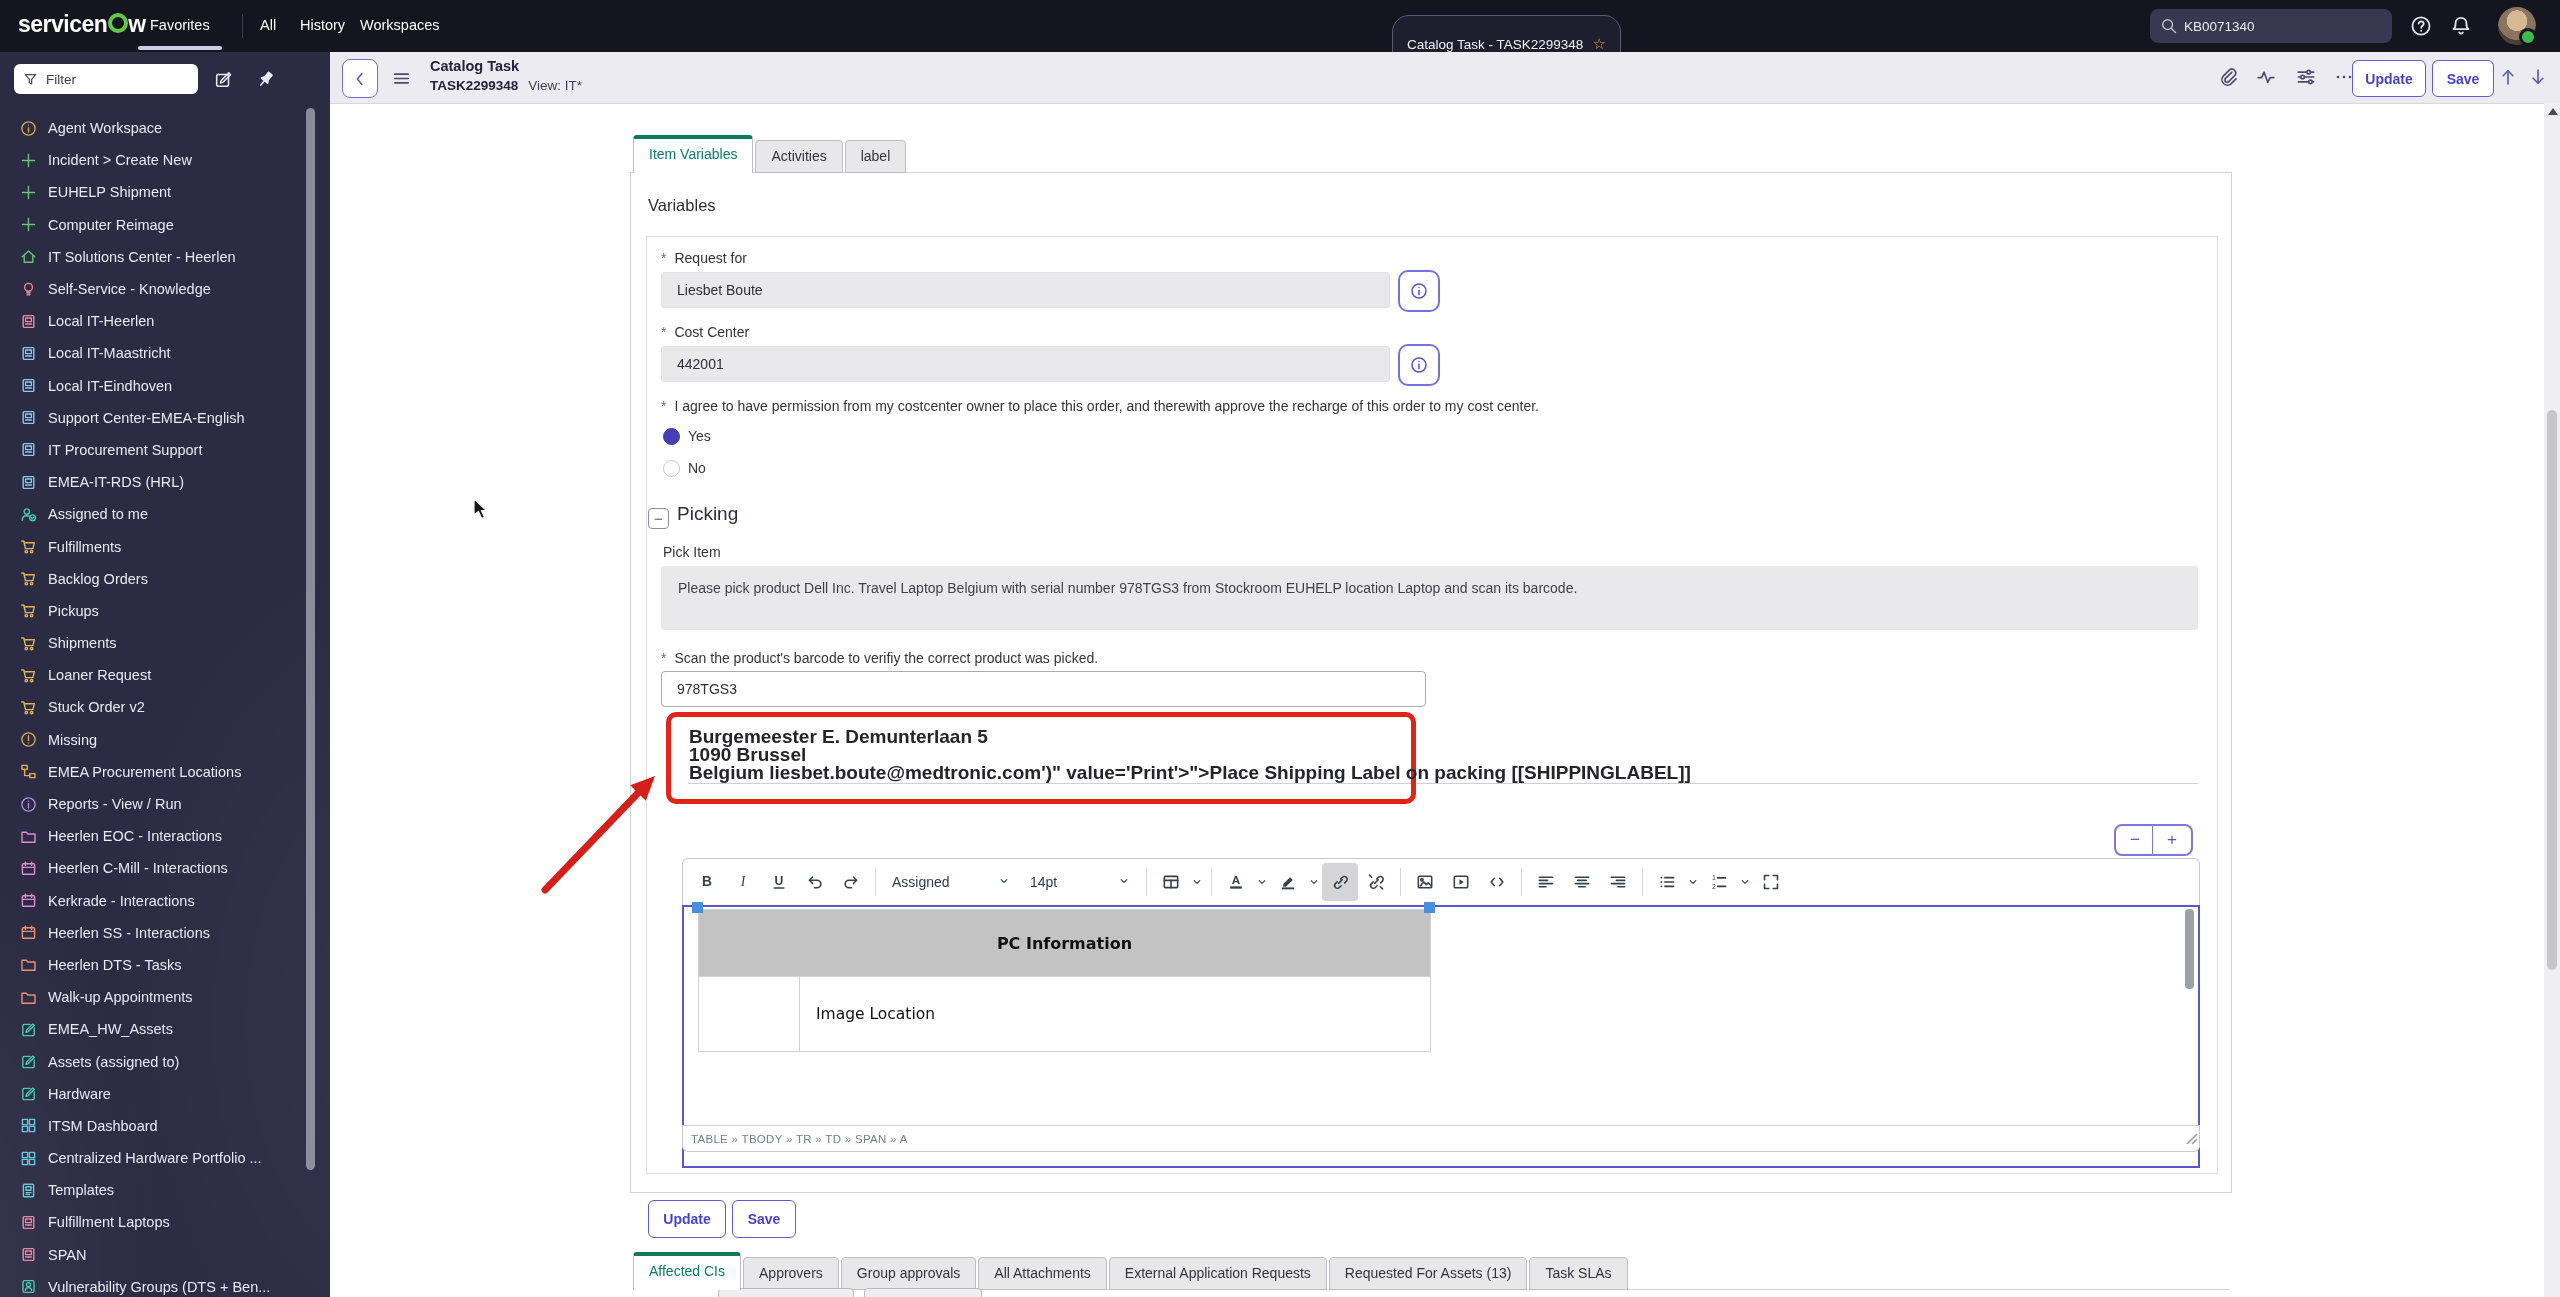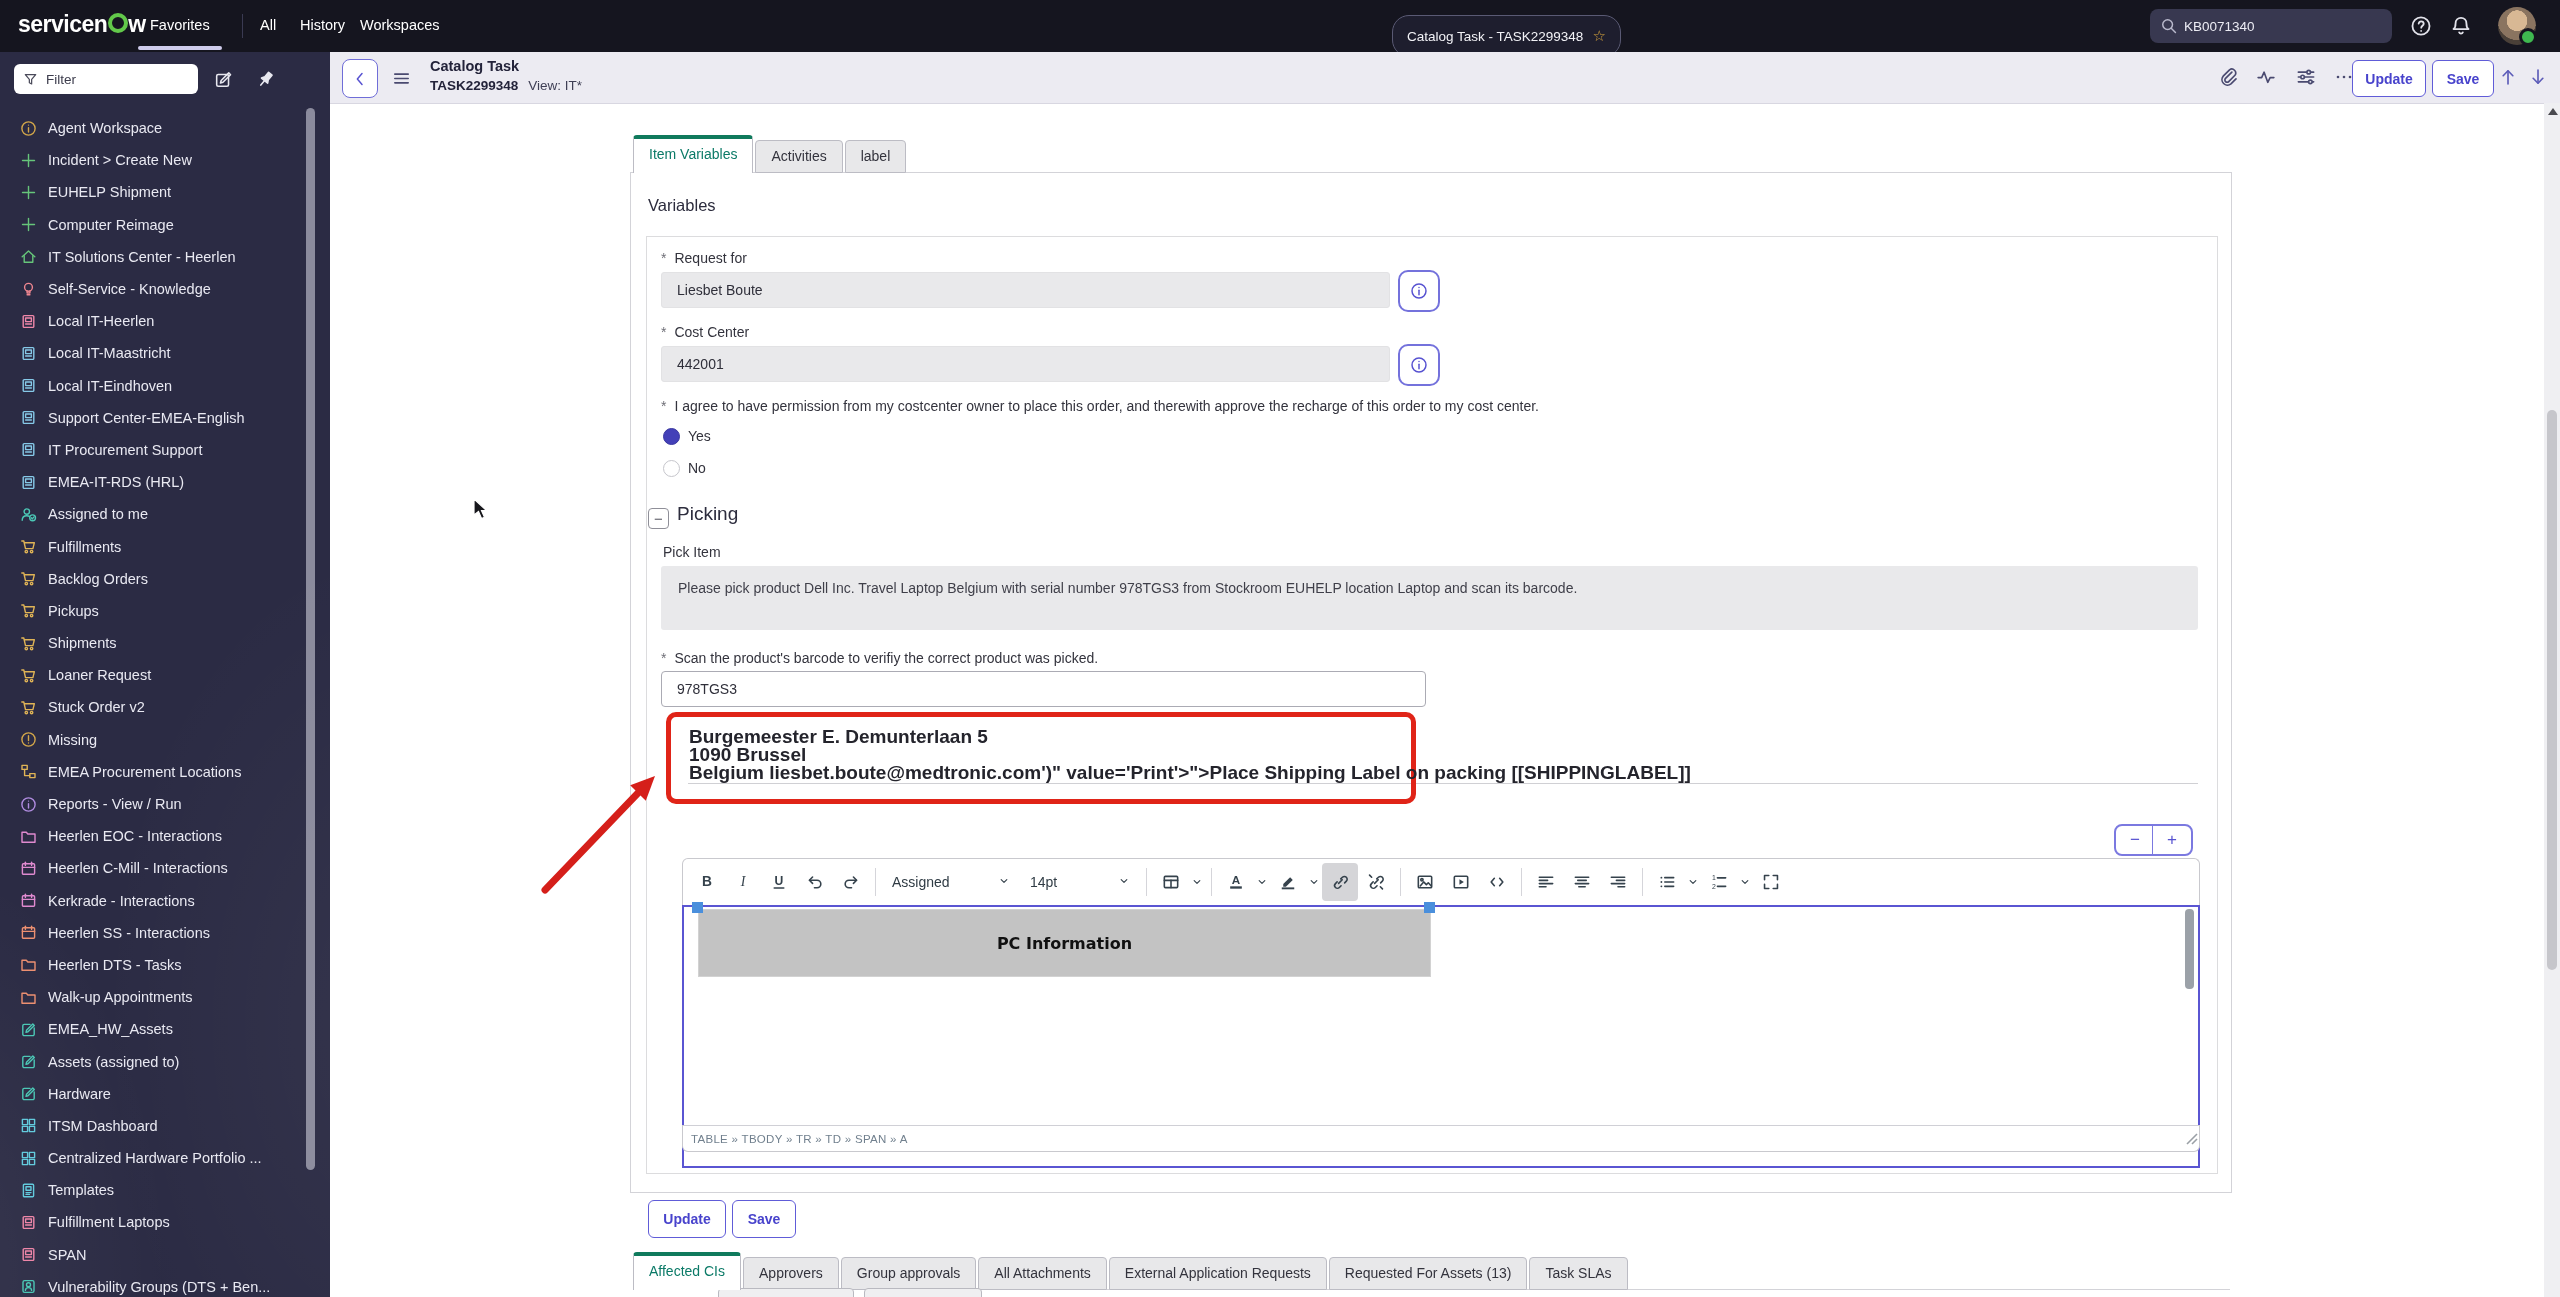--- a/index.html
+++ b/index.html
@@ -8,21 +8,21 @@
   .abs{position:absolute;}
   .noselect{user-select:none;}
 
   
   #header{left:0;top:0;width:2560px;height:52px;background:#15151f;}
   #logo{left:18px;top:11px;font-size:23px;font-weight:bold;color:#fff;letter-spacing:-0.5px;}
   #logo .oring{display:inline-block;width:12px;height:12px;border:4px solid #62c84a;border-radius:50%;margin:0 0px 0 1px;vertical-align:-1px;}
   .hnav{top:17px;font-size:14.5px;color:#fff;}
   #fav-underline{left:138px;top:46px;width:84px;height:4px;background:#cfccec;border-radius:3px;}
   #hdr-divider{left:242px;top:14px;width:1px;height:24px;background:#3a3a52;}
-  #record-pill{left:1392px;top:15px;height:32px;line-height:32px;padding:4px 14px;border:1px solid #5a5a74;
+  #record-pill{left:1392px;top:15px;height:32px;line-height:32px;padding:12px 14px;border:1px solid #5a5a74;
      border-radius:17px;background:#1e1e2e;color:#f2f2f6;font-size:13.5px;}
   #record-pill .star{color:#d4a13c;font-size:15px;margin-left:9px;}
   #hdr-search{left:2150px;top:9px;width:242px;height:34px;background:#383850;border-radius:8px;display:flex;align-items:center;}
   #hdr-search .ic{margin:0 6px 0 10px;}
   #hdr-search .val{color:#ececf4;font-size:13.5px;}
   #avatar{left:2498px;top:7px;width:38px;height:38px;border-radius:50%;
      background:radial-gradient(circle at 50% 36%, #d8b894 0 33%, #8a7460 34% 62%, #4a4038 63%);}
   #avatar .dot{position:absolute;right:-1px;bottom:-1px;width:12px;height:12px;border-radius:50%;
      background:#3fb950;border:3px solid #15151f;}
 
@@ -862,20 +862,24 @@
         <polyline points="14.6,10.6 14.6,14.6 10.6,14.6"></polyline>
       </svg>
     </div>
   </div>
 <div id="ed-content" class="abs">
   <table id="ed-table">
     <tbody>
         <tr>
           <td id="ed-th" colspan="2">PC Information</td>
         </tr>
+    <tr class="ed-row">
+      <td class="ed-c1"></td>
+      <td class="ed-cellpad">Image Location</td>
+    </tr>
   </tbody>
     </table>
 </div>
 <div class="abs handle" style="left:692px;top:902px;"></div>
 <div class="abs handle" style="left:1424px;top:902px;"></div>
 <div id="ed-scroll-thumb" class="abs"></div>
 <div id="ed-status" class="abs">
   <span class="path">TABLE » TBODY » TR » TD » SPAN » A</span>
 </div>
 <svg class="abs" style="left:2184px;top:1131px;" width="14" height="14">

